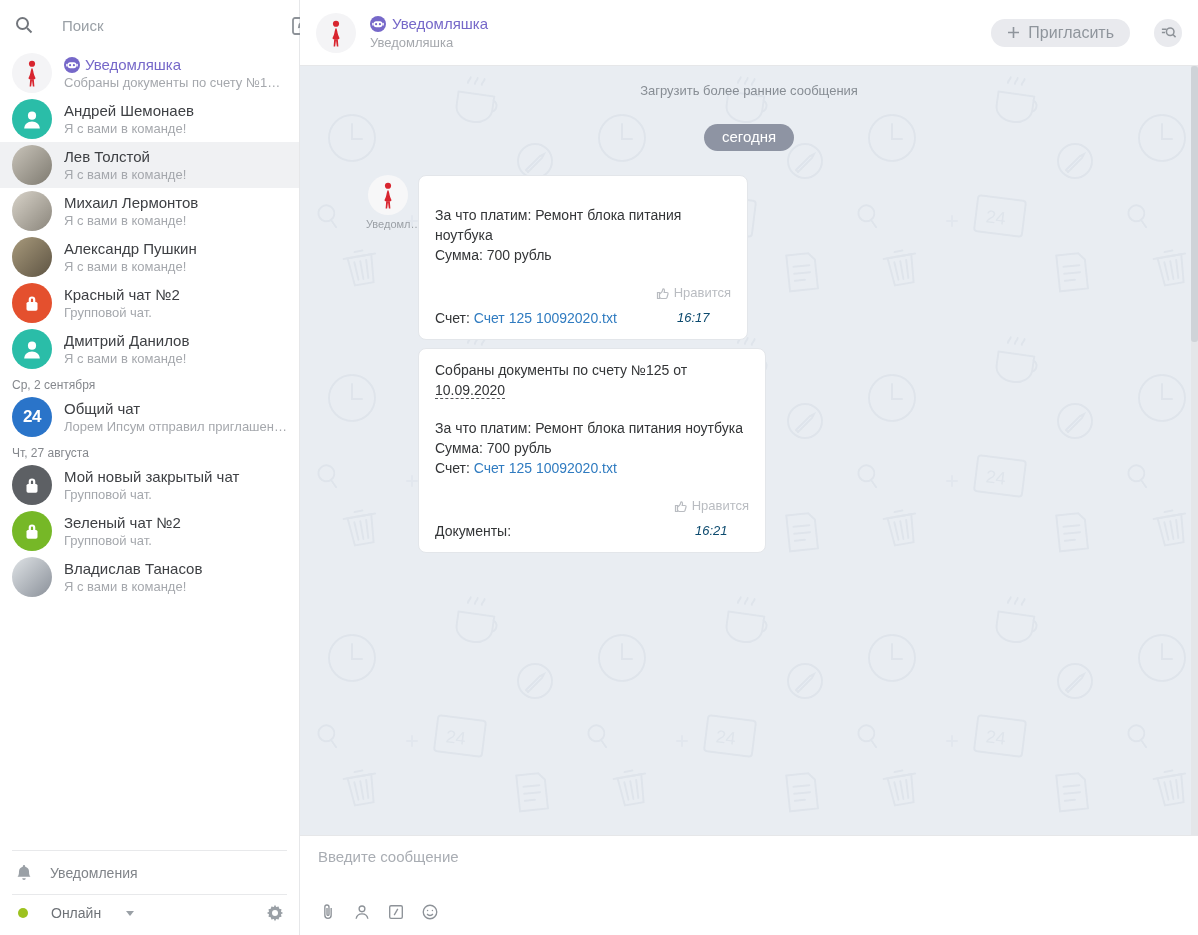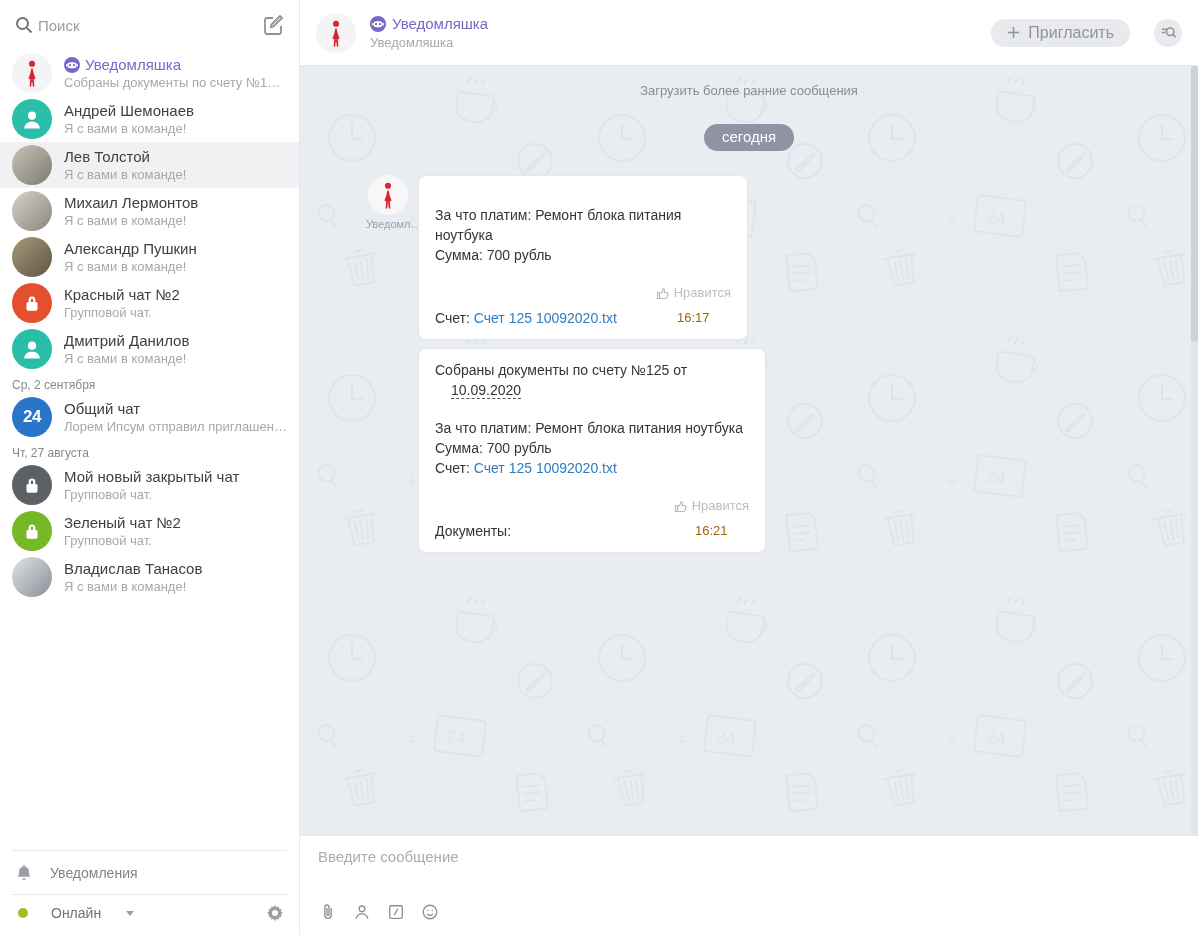--- a/index.html
+++ b/index.html
@@ -3,21 +3,21 @@
 <meta charset="utf-8">
 <style>
   * { margin:0; padding:0; box-sizing:border-box; }
   html,body { width:1198px; height:935px; overflow:hidden; }
   body { font-family:"Liberation Sans","DejaVu Sans",sans-serif; background:#fff; }
   .app { display:flex; width:1198px; height:935px; }
 
   
   .sidebar { width:300px; min-width:300px; height:100%; background:#fff;
              border-right:1px solid #e6e7e9; display:flex; flex-direction:column; }
-  .search-row { height:50px; display:flex; align-items:center; padding:4px 14px; gap:4px; flex:none; }
+  .search-row { height:50px; display:flex; align-items:center; padding:4px 14px; gap:28px; flex:none; }
   .search-row svg { flex:none; }
   .search-input { border:none; outline:none; flex:1; font-size:15px; color:#4a4d52;
                   font-family:inherit; background:transparent; }
   .search-input::placeholder { color:#9aa0a6; }
   .compose-btn { width:24px; height:24px; color:#8d9298; cursor:pointer; flex:none; }
 
   .chat-list { flex:1; overflow:hidden; }
   .chat-row { height:46px; display:flex; align-items:center; padding:0 12px; gap:12px; cursor:pointer; }
   .chat-row.selected { background:#f0f1f3; }
   .av { width:40px; height:40px; border-radius:50%; flex:none; display:flex;
@@ -78,23 +78,23 @@
   .av-col { width:44px; margin-right:8px; text-align:center; flex:none; }
   .av-col .av { margin:0 auto; }
   .av-caption { font-size:11px; color:#9ba0a6; margin-top:3px; white-space:nowrap; }
   .bubble { background:#fff; border:1px solid #e3e6ea; border-radius:8px;
             padding:11px 16px; font-size:14px; color:#333537; line-height:20px; }
   .bubble .gap { height:18px; }
   .last-line { display:flex; align-items:flex-end; }
   .meta { margin-left:auto; padding-left:22px; display:flex; align-items:center; gap:5px;
           white-space:nowrap;flex-direction:column; }
   .like-btn { display:flex; align-items:center; gap:4px; color:#b9bcc1; font-size:13px; cursor:pointer; }
-  .msg-time { color:#a16207; font-size:13px; }
+  .msg-time { color:#0c4a6e; font-size:13px;font-style:italic; }
   .msg-link { color:#2f7bc0; text-decoration:none; cursor:pointer; }
-  .dashed-date { border-bottom:1px dashed #55575a; cursor:pointer;margin-left:16px; }
+  .dashed-date { border-bottom:1px dashed #55575a; cursor:pointer; }
 
   .scrollbar-track { position:absolute; top:0; right:0; width:7px; height:100%; background:#e4e6e9; }
   .scrollbar-thumb { position:absolute; top:0; right:0; width:7px; height:276px;
                      background:#cfd3d8; border-radius:3px; cursor:pointer; }
 
   .composer { height:100px; background:#fff; border-top:1px solid #e6e7e9; flex:none;
               display:flex; flex-direction:column; padding:12px 18px 10px; }
   .composer textarea { border:none; outline:none; resize:none; flex:1; font-size:15px;
                        font-family:inherit; color:#4a4d52; background:transparent; }
   .composer textarea::placeholder { color:#a9adb3; }

